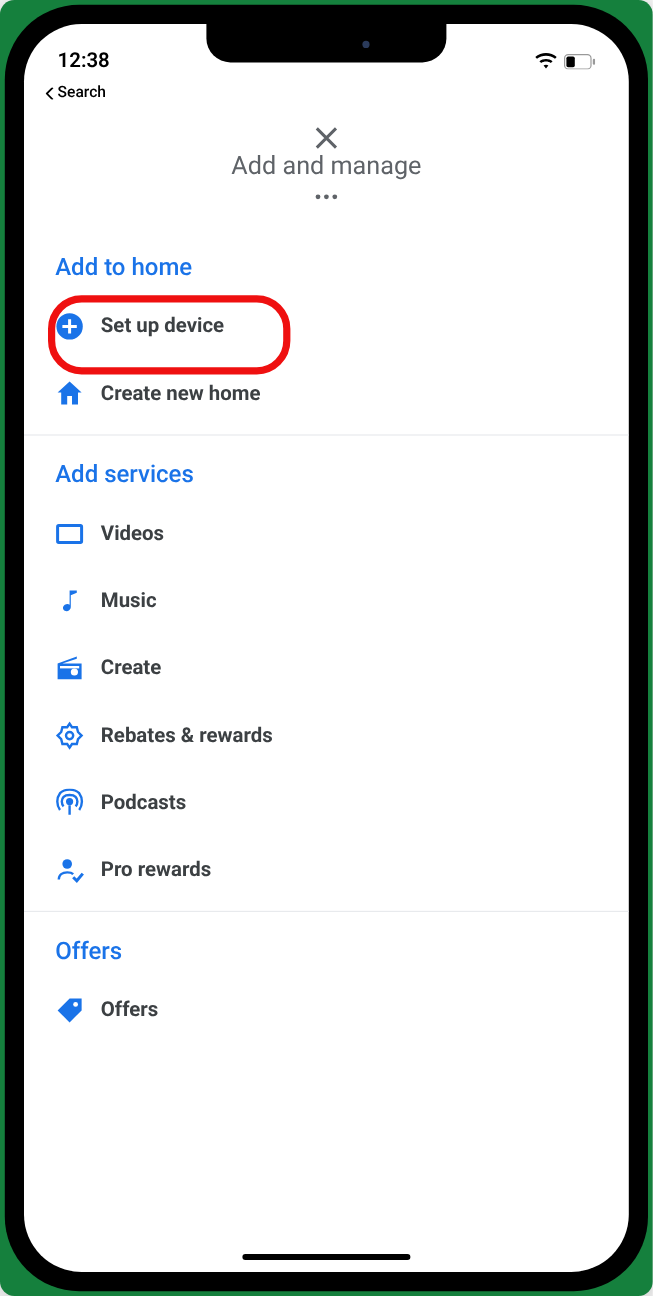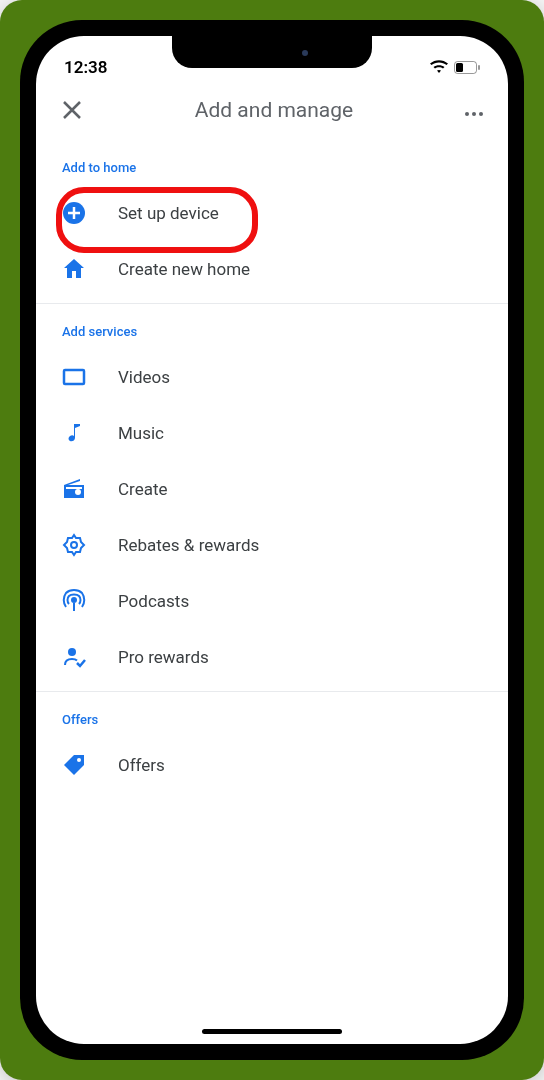--- a/index.html
+++ b/index.html
@@ -7,23 +7,23 @@
       font-family: -apple-system, BlinkMacSystemFont, 'Segoe UI', Roboto, sans-serif;
       background: #f5f5f5;
       display: flex;
       justify-content: center;
       align-items: center;
       min-height: 100vh;
     }
     .phone-frame {
       width: 544px;
       height: 1080px;
-      background: #4d7c0f;
-      border-radius: 22px;
-      padding: 20px;
+      background: #15803d;
+      border-radius: 12px;
+      padding: 4px;
       position: relative;
       box-shadow: 0 4px 20px rgba(0,0,0,0.2);
     }
     .phone-inner {
       width: 100%;
       height: 100%;
       background: #000;
       border-radius: 62px;
       padding: 16px;
       position: relative;
@@ -76,20 +76,21 @@
       font-size: 13px;
       font-weight: 500;
       color: #000;
       gap: 2px;
     }
     .header {
       display: flex;
       align-items: center;
       justify-content: space-between;
       padding: 14px 24px 24px;
+      flex-direction: column;
     }
     .close-btn {
       width: 24px;
       height: 24px;
       display: flex;
       align-items: center;
       justify-content: center;
       color: #5f6368;
     }
     .header-title {
@@ -97,30 +98,31 @@
       color: #5f6368;
       font-weight: 400;
     }
     .more-btn {
       color: #5f6368;
       font-size: 18px;
       letter-spacing: 2px;
     }
     .section-header {
       padding: 14px 26px 10px;
-      font-size: 13px;
+      font-size: 20px;
       color: #1a73e8;
       font-weight: 500;
     }
     .menu-item {
       display: flex;
       align-items: center;
       padding: 16px 26px;
-      gap: 32px;
+      gap: 14px;
       position: relative;
+      font-weight: bold;
     }
     .menu-item.highlighted::before {
       content: '';
       position: absolute;
       left: 20px;
       top: 2px;
       width: 190px;
       height: 54px;
       border: 6px solid #ef1010;
       border-radius: 28px;
@@ -179,20 +181,26 @@
           <span class="battery-icon">
             <svg width="26" height="13" viewBox="0 0 26 13">
                 <rect x="0.5" y="0.5" width="22" height="12" rx="3" stroke="#000" stroke-opacity="0.4" fill="none"></rect>
                 <rect x="2" y="2" width="7" height="9" rx="1.5" fill="#000"></rect>
                 <rect x="24" y="4" width="2" height="5" rx="1" fill="#000" fill-opacity="0.4"></rect>
               </svg>
           </span>
         </div>
       </div>
 
+      <div class="back-search">
+        <svg width="8" height="10" viewBox="0 0 8 10">
+            <path d="M6 0 L1 5 L6 10" stroke="#000" stroke-width="1.5" fill="none"></path>
+          </svg>
+        <span>Search</span>
+      </div>
 
       <div class="header">
         <div class="close-btn">
           <svg width="20" height="20" viewBox="0 0 20 20">
               <path d="M2 2 L18 18 M18 2 L2 18" stroke="#5f6368" stroke-width="2.5"></path>
             </svg>
         </div>
         <div class="header-title">Add and manage</div>
         <div class="more-btn">
           <svg width="20" height="6" viewBox="0 0 20 6">

